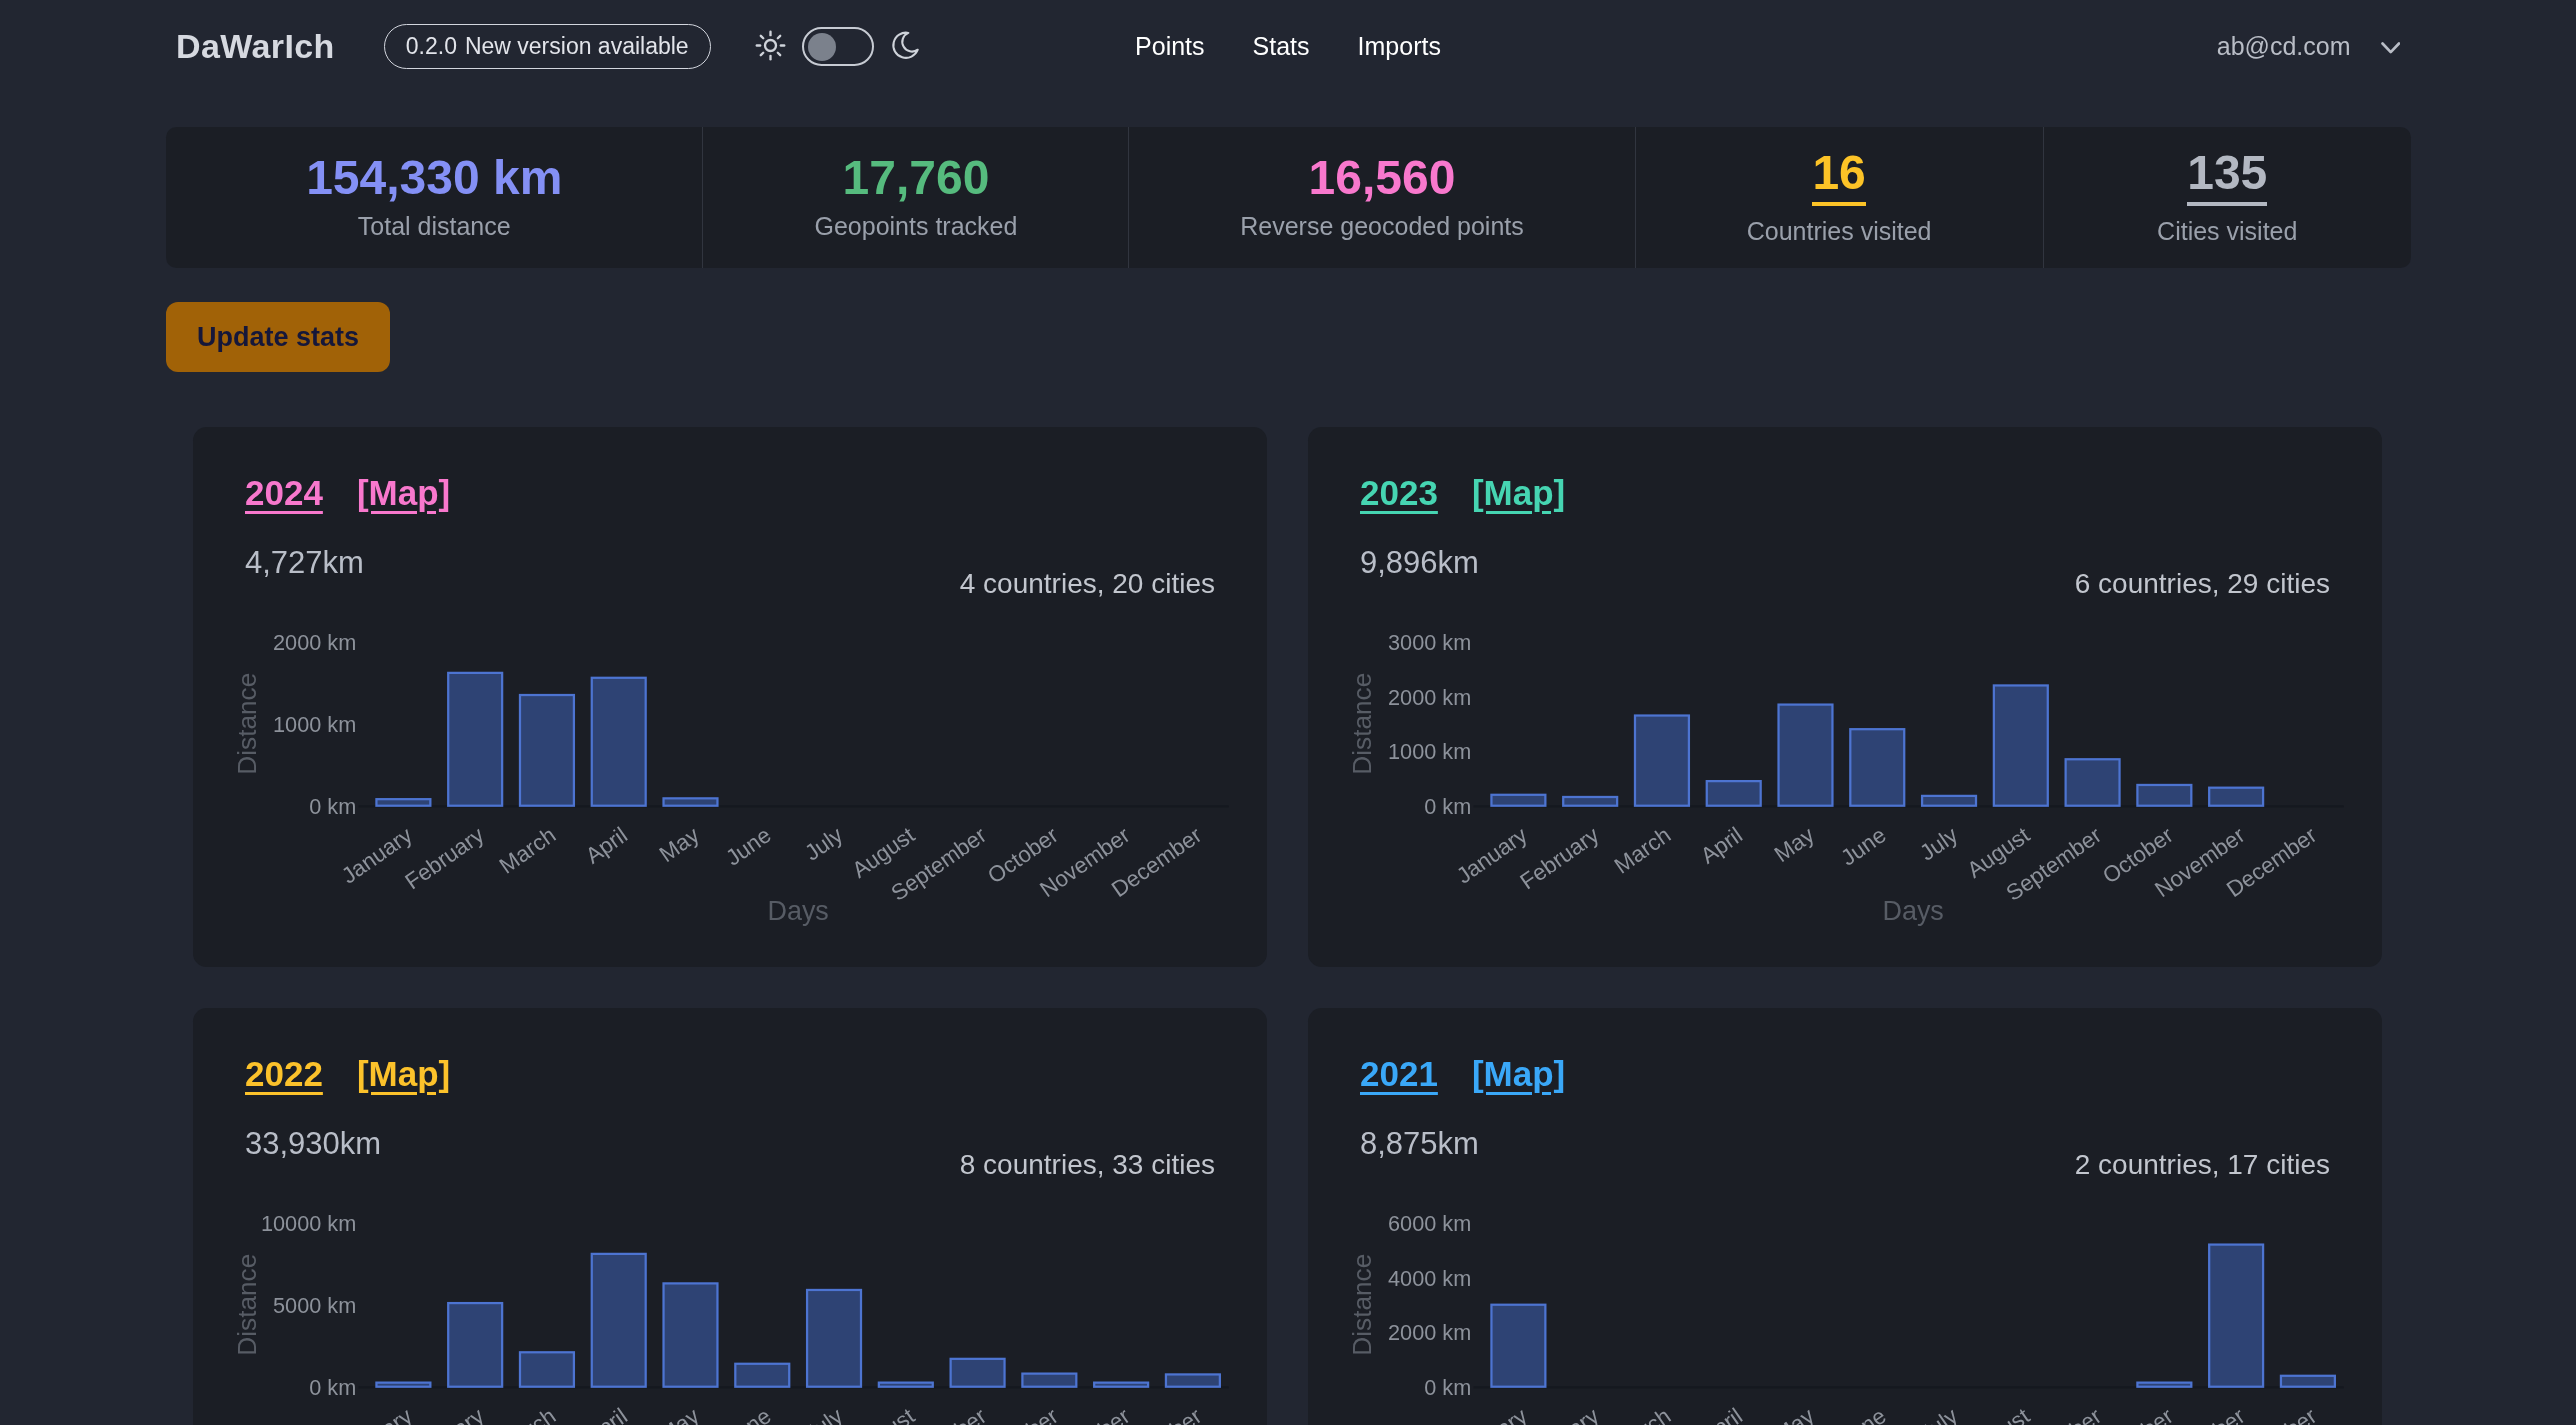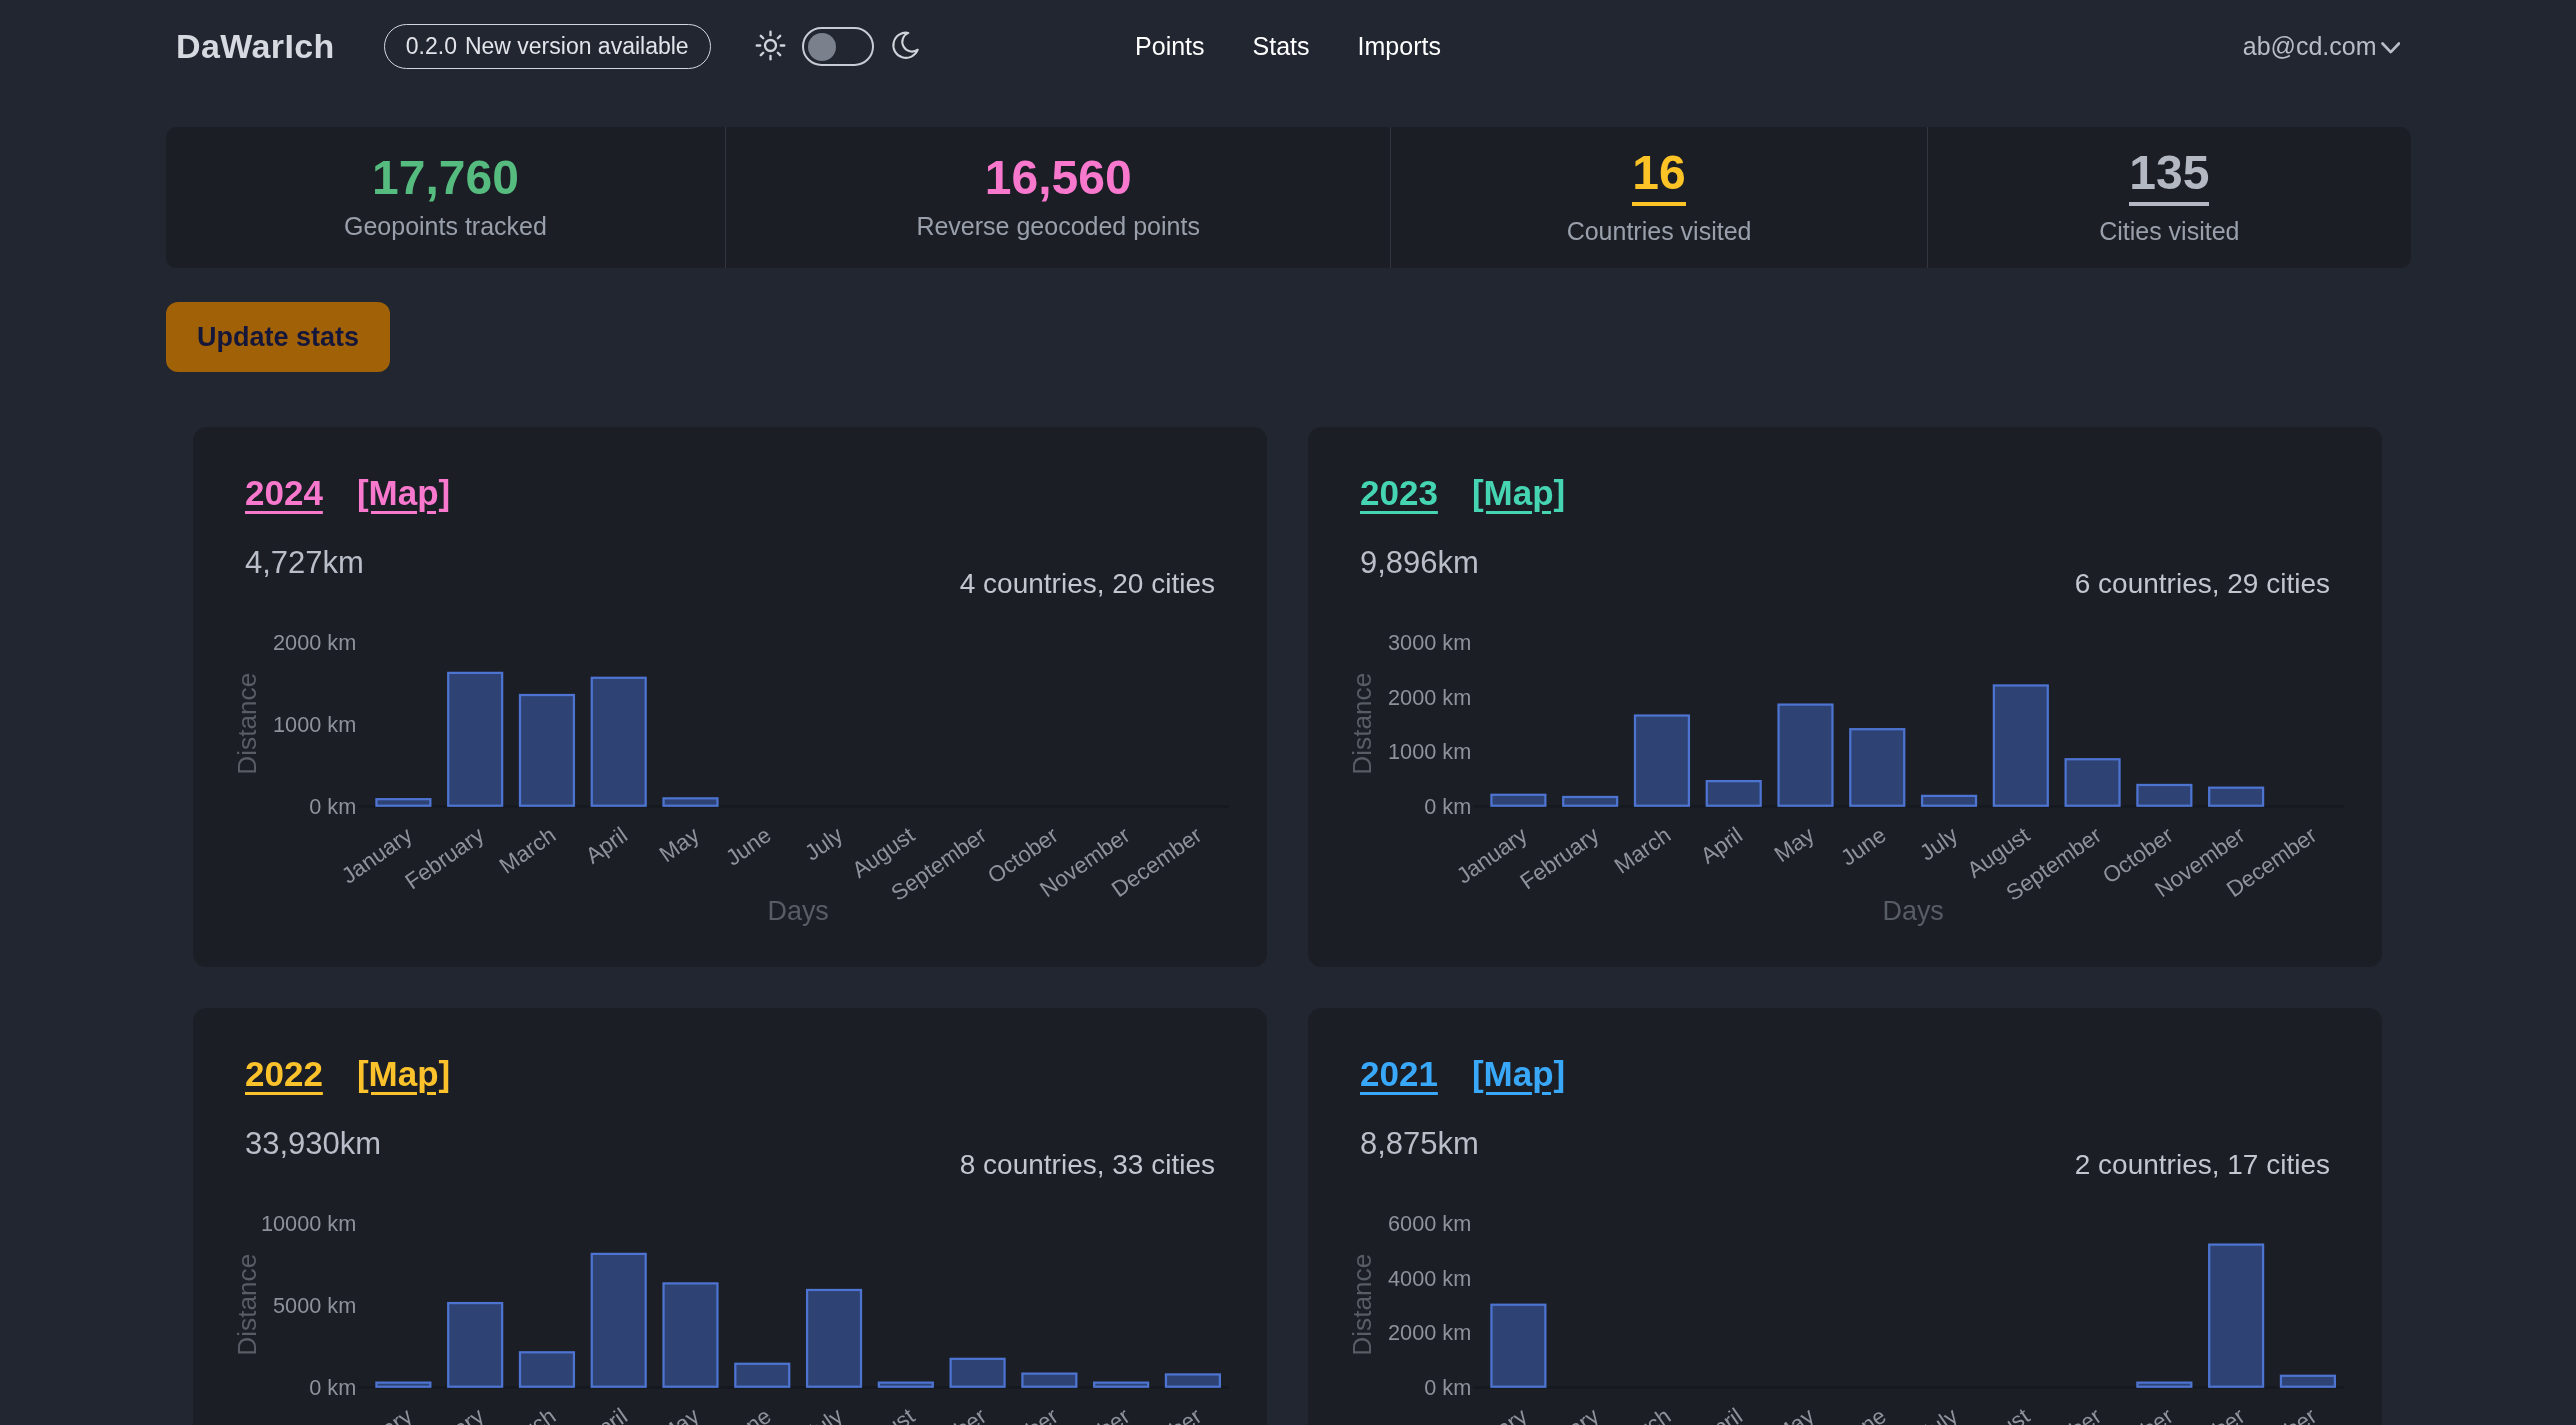--- a/index.html
+++ b/index.html
@@ -69,21 +69,21 @@
     display:flex;
     gap:48px;
     font-size:25px;
     color:#ffffff;
   }
   .nav span { cursor:pointer; }
   .user-menu {
     margin-left:auto;
     display:flex;
     align-items:flex-start;
-    gap:4px;
+    gap:30px;
     font-size:25px;
     color:#b9bdc6;
     cursor:pointer;
   }
 
   
   .stats-bar {
     margin:34px 166px 0 166px;
     width:2245px;
     height:141px;
@@ -229,20 +229,24 @@
     <span>
       <svg width="19.5" height="12.7" viewBox="0 0 26 17" fill="none" stroke="#b9bdc6" stroke-width="3.6" stroke-linecap="round" stroke-linejoin="round">
         <polyline points="2,2 13,13.5 24,2"></polyline>
       </svg>
     </span>
   </div>
 </div>
 
 
 <div class="stats-bar">
+  <div class="stat-cell" style="flex:327">
+    <div class="stat-value" style="color: rgb(132, 144, 245);">154,330 km</div>
+    <div class="stat-label">Total distance</div>
+  </div>
   <div class="stat-cell" style="flex:259">
     <div class="stat-value" style="color: rgb(86, 187, 126);">17,760</div>
     <div class="stat-label">Geopoints tracked</div>
   </div>
   <div class="stat-cell" style="flex:308">
     <div class="stat-value" style="color: rgb(248, 120, 205);">16,560</div>
     <div class="stat-label">Reverse geocoded points</div>
   </div>
   <div class="stat-cell" style="flex:248">
     <div class="stat-value u-thick" style="color: rgb(252, 195, 39); text-align: right;">16</div>

